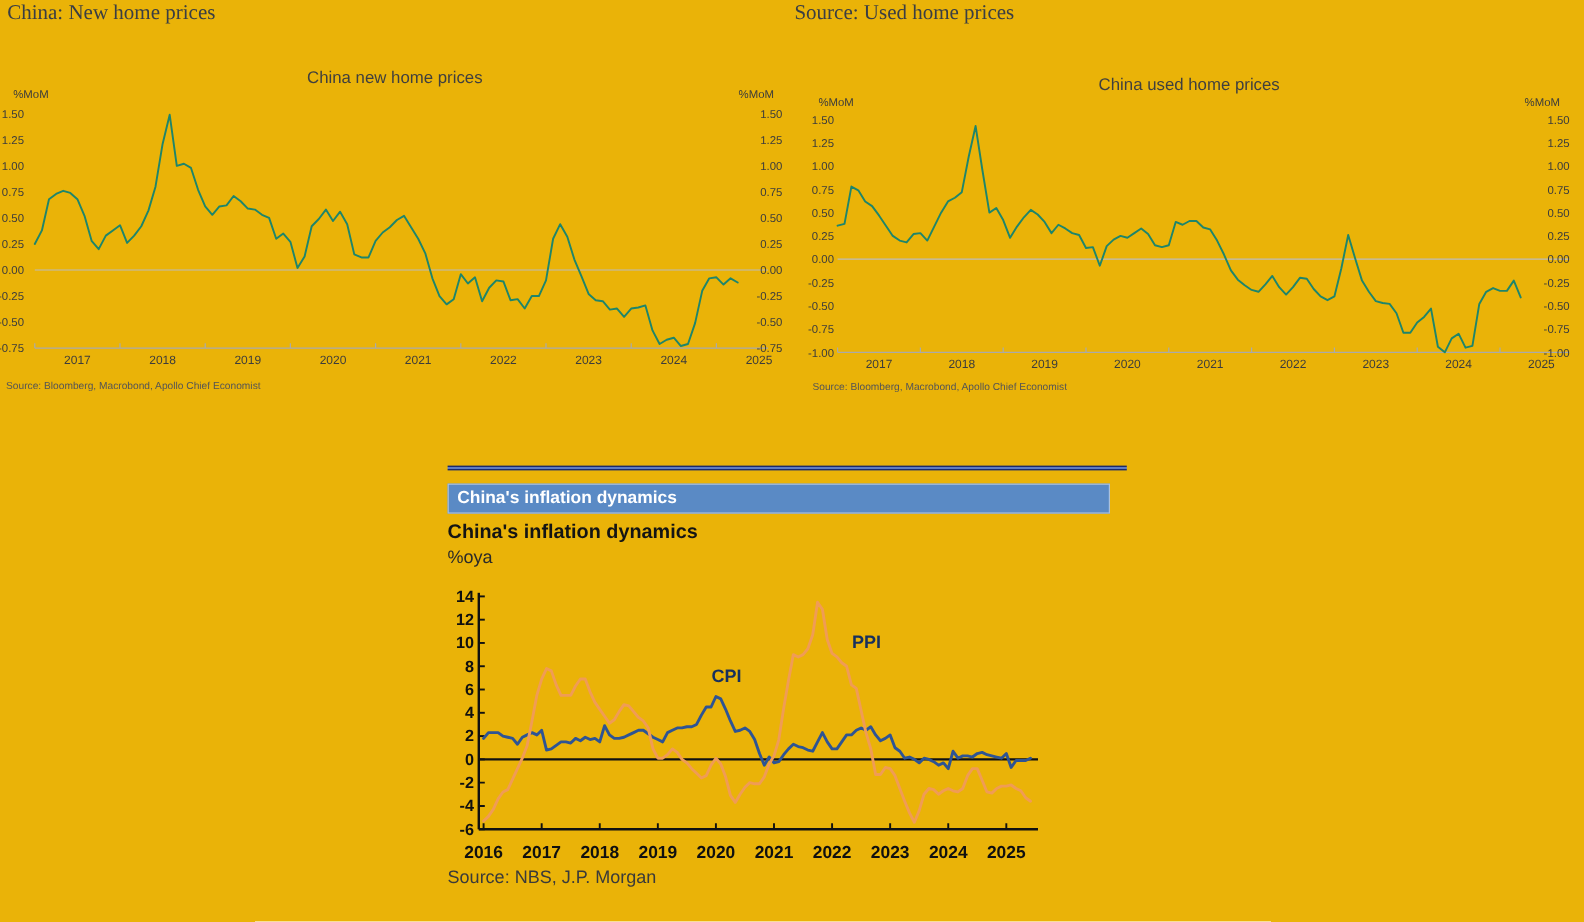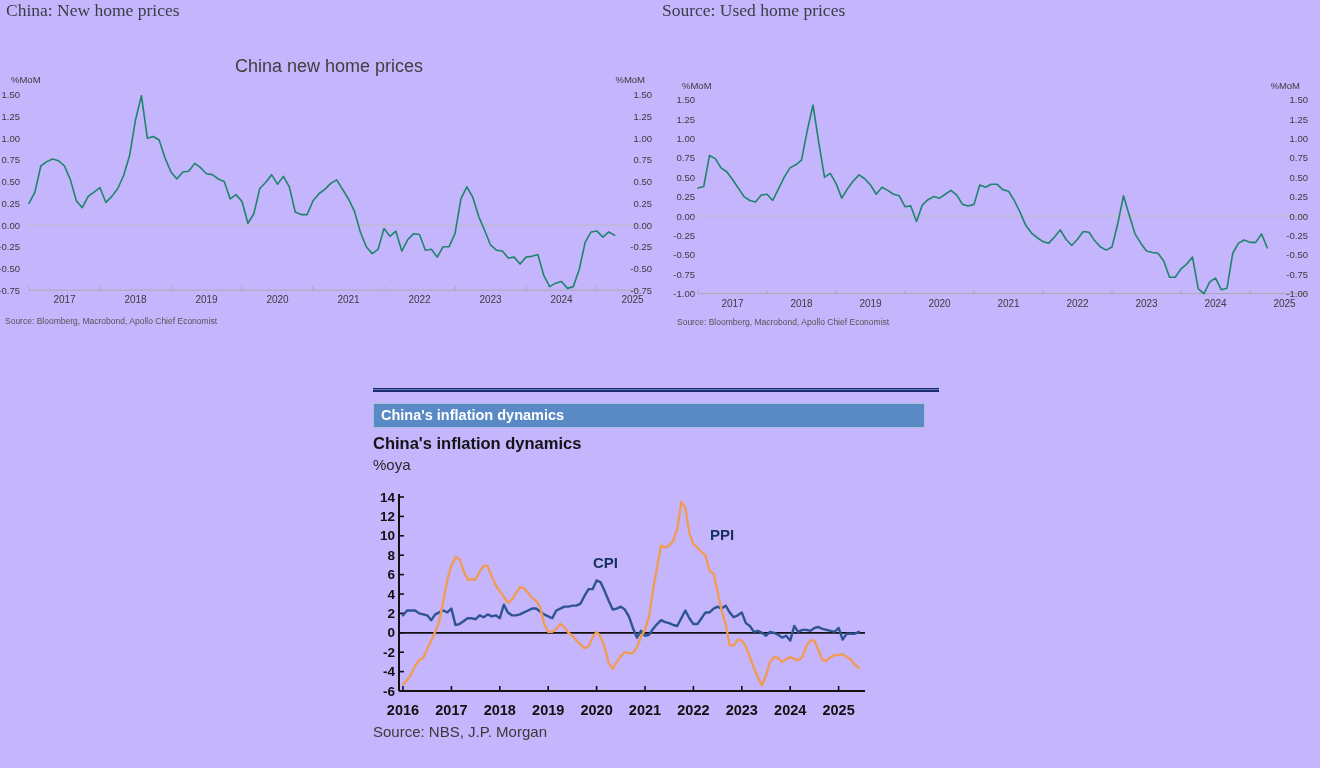--- a/index.html
+++ b/index.html
@@ -1,21 +1,21 @@
 <!DOCTYPE html>
 <html><head>
 <meta charset="utf-8">
 <title>China housing &amp; inflation charts</title>
 <style>
   html,body{margin:0;padding:0;background:#ffffff;}
-  .canvas{position:relative;width:1320px;height:768px;background:#c4b5fd;overflow:hidden;
+  .canvas{position:relative;width:1320px;height:768px;background:#eab308;overflow:hidden;
           font-family:"Liberation Sans",sans-serif;}
   .serif-heading{position:absolute;font-family:"Liberation Serif",serif;font-size:17.5px;
                  color:#3a3e44;white-space:nowrap;}
-  .chart-title{position:absolute;font-size:18px;color:#3f3f3f;text-align:center;white-space:nowrap;}
+  .chart-title{position:absolute;font-size:14px;color:#3f3f3f;text-align:center;white-space:nowrap;}
   .unit-label{position:absolute;font-size:9.5px;color:#3c3c3c;white-space:nowrap;}
   .unit-label.right{text-align:right;}
   .source-small{position:absolute;font-size:8.5px;color:#555555;white-space:nowrap;}
   .chart-svg{position:absolute;overflow:visible;}
   .t-ticky{font-size:9.5px;fill:#3c3c3c;}
   .t-year{font-size:10px;fill:#3c3c3c;}
   .b-ticky{font-size:13.5px;font-weight:bold;fill:#101010;}
   .b-year{font-size:14.5px;font-weight:bold;fill:#101010;}
   .b-serieslabel{font-size:15px;font-weight:bold;}
   .panel-rule{position:absolute;left:373px;top:388px;width:566px;height:4px;
@@ -76,20 +76,21 @@
       <text x="20" y="198.2" text-anchor="end" class="t-ticky">-0.25</text>
       <text x="652" y="198.2" text-anchor="end" class="t-ticky">-0.25</text>
       <text x="20" y="219.9" text-anchor="end" class="t-ticky">-0.50</text>
       <text x="652" y="219.9" text-anchor="end" class="t-ticky">-0.50</text>
       <text x="20" y="241.6" text-anchor="end" class="t-ticky">-0.75</text>
       <text x="652" y="241.6" text-anchor="end" class="t-ticky">-0.75</text>
       <polyline points="29.00,151.30 34.92,140.02 40.83,113.98 46.75,109.64 52.67,107.03 58.58,108.77 64.50,113.98 70.42,127.86 76.33,148.70 82.25,155.64 88.17,144.36 94.08,140.02 100.00,135.68 105.92,150.43 111.83,144.36 117.75,136.54 123.67,123.52 129.58,103.56 135.50,67.97 141.42,43.67 147.33,86.20 153.25,84.46 159.17,87.94 165.08,106.16 171.00,120.05 176.92,127.00 182.83,120.05 188.75,119.18 194.67,111.37 200.58,115.71 206.50,121.79 212.42,122.66 218.33,127.00 224.25,129.60 230.17,146.96 236.08,142.62 242.00,149.56 247.92,171.26 253.83,161.72 259.75,136.54 265.67,130.47 271.58,122.66 277.50,132.20 283.42,124.39 289.33,134.81 295.25,159.98 301.17,162.58 307.08,162.58 313.00,148.70 318.92,141.75 324.83,137.41 330.75,131.34 336.67,127.86 342.58,137.41 348.50,146.96 354.42,159.11 360.33,179.94 366.25,194.70 372.17,201.64 378.08,197.30 384.00,176.47 389.92,184.28 395.83,179.08 401.75,199.04 407.67,187.76 413.58,181.68 419.50,182.55 425.42,198.17 431.33,197.30 437.25,205.12 443.17,194.70 449.08,194.70 455.00,181.68 460.92,146.96 466.83,134.81 472.75,145.22 478.67,164.32 484.58,178.21 490.50,192.96 496.42,198.17 502.33,199.04 508.25,205.98 514.17,205.12 520.08,212.06 526.00,205.12 531.92,204.25 537.83,202.51 543.75,223.34 549.67,234.63 555.58,231.16 561.50,229.42 567.42,236.36 573.33,234.63 579.25,217.27 585.17,190.36 591.08,179.94 597.00,179.08 602.92,185.15 608.83,179.94 614.75,183.42" fill="none" stroke="#1e856b" stroke-width="1.6" stroke-linejoin="round" stroke-linecap="round"></polyline>
     </svg>
   <div class="source-small" style="left:5px;top:316px;">Source: Bloomberg, Macrobond, Apollo Chief Economist</div>
 
+  <div class="chart-title" style="left:824px;top:62px;width:334px;">China used home prices</div>
   <div class="unit-label" style="left:682px;top:80px;">%MoM</div>
   <div class="unit-label right" style="left:1200px;top:80px;width:100px;">%MoM</div>
   <svg id="svg-used" class="chart-svg" style="left:660px;top:52px;" width="660" height="262">
       <line x1="38" y1="164" x2="648" y2="164" stroke="#bcbcbc" stroke-width="1"></line>
       <line x1="38" y1="241.6" x2="648" y2="241.6" stroke="#aaaaaa" stroke-width="1"></line>
       <line x1="38" y1="237.6" x2="38" y2="241.6" stroke="#aaaaaa" stroke-width="1"></line>
       <text x="72.5" y="254.6" text-anchor="middle" class="t-year">2017</text>
       <line x1="107" y1="237.6" x2="107" y2="241.6" stroke="#aaaaaa" stroke-width="1"></line>
       <text x="141.5" y="254.6" text-anchor="middle" class="t-year">2018</text>
       <line x1="176" y1="237.6" x2="176" y2="241.6" stroke="#aaaaaa" stroke-width="1"></line>

